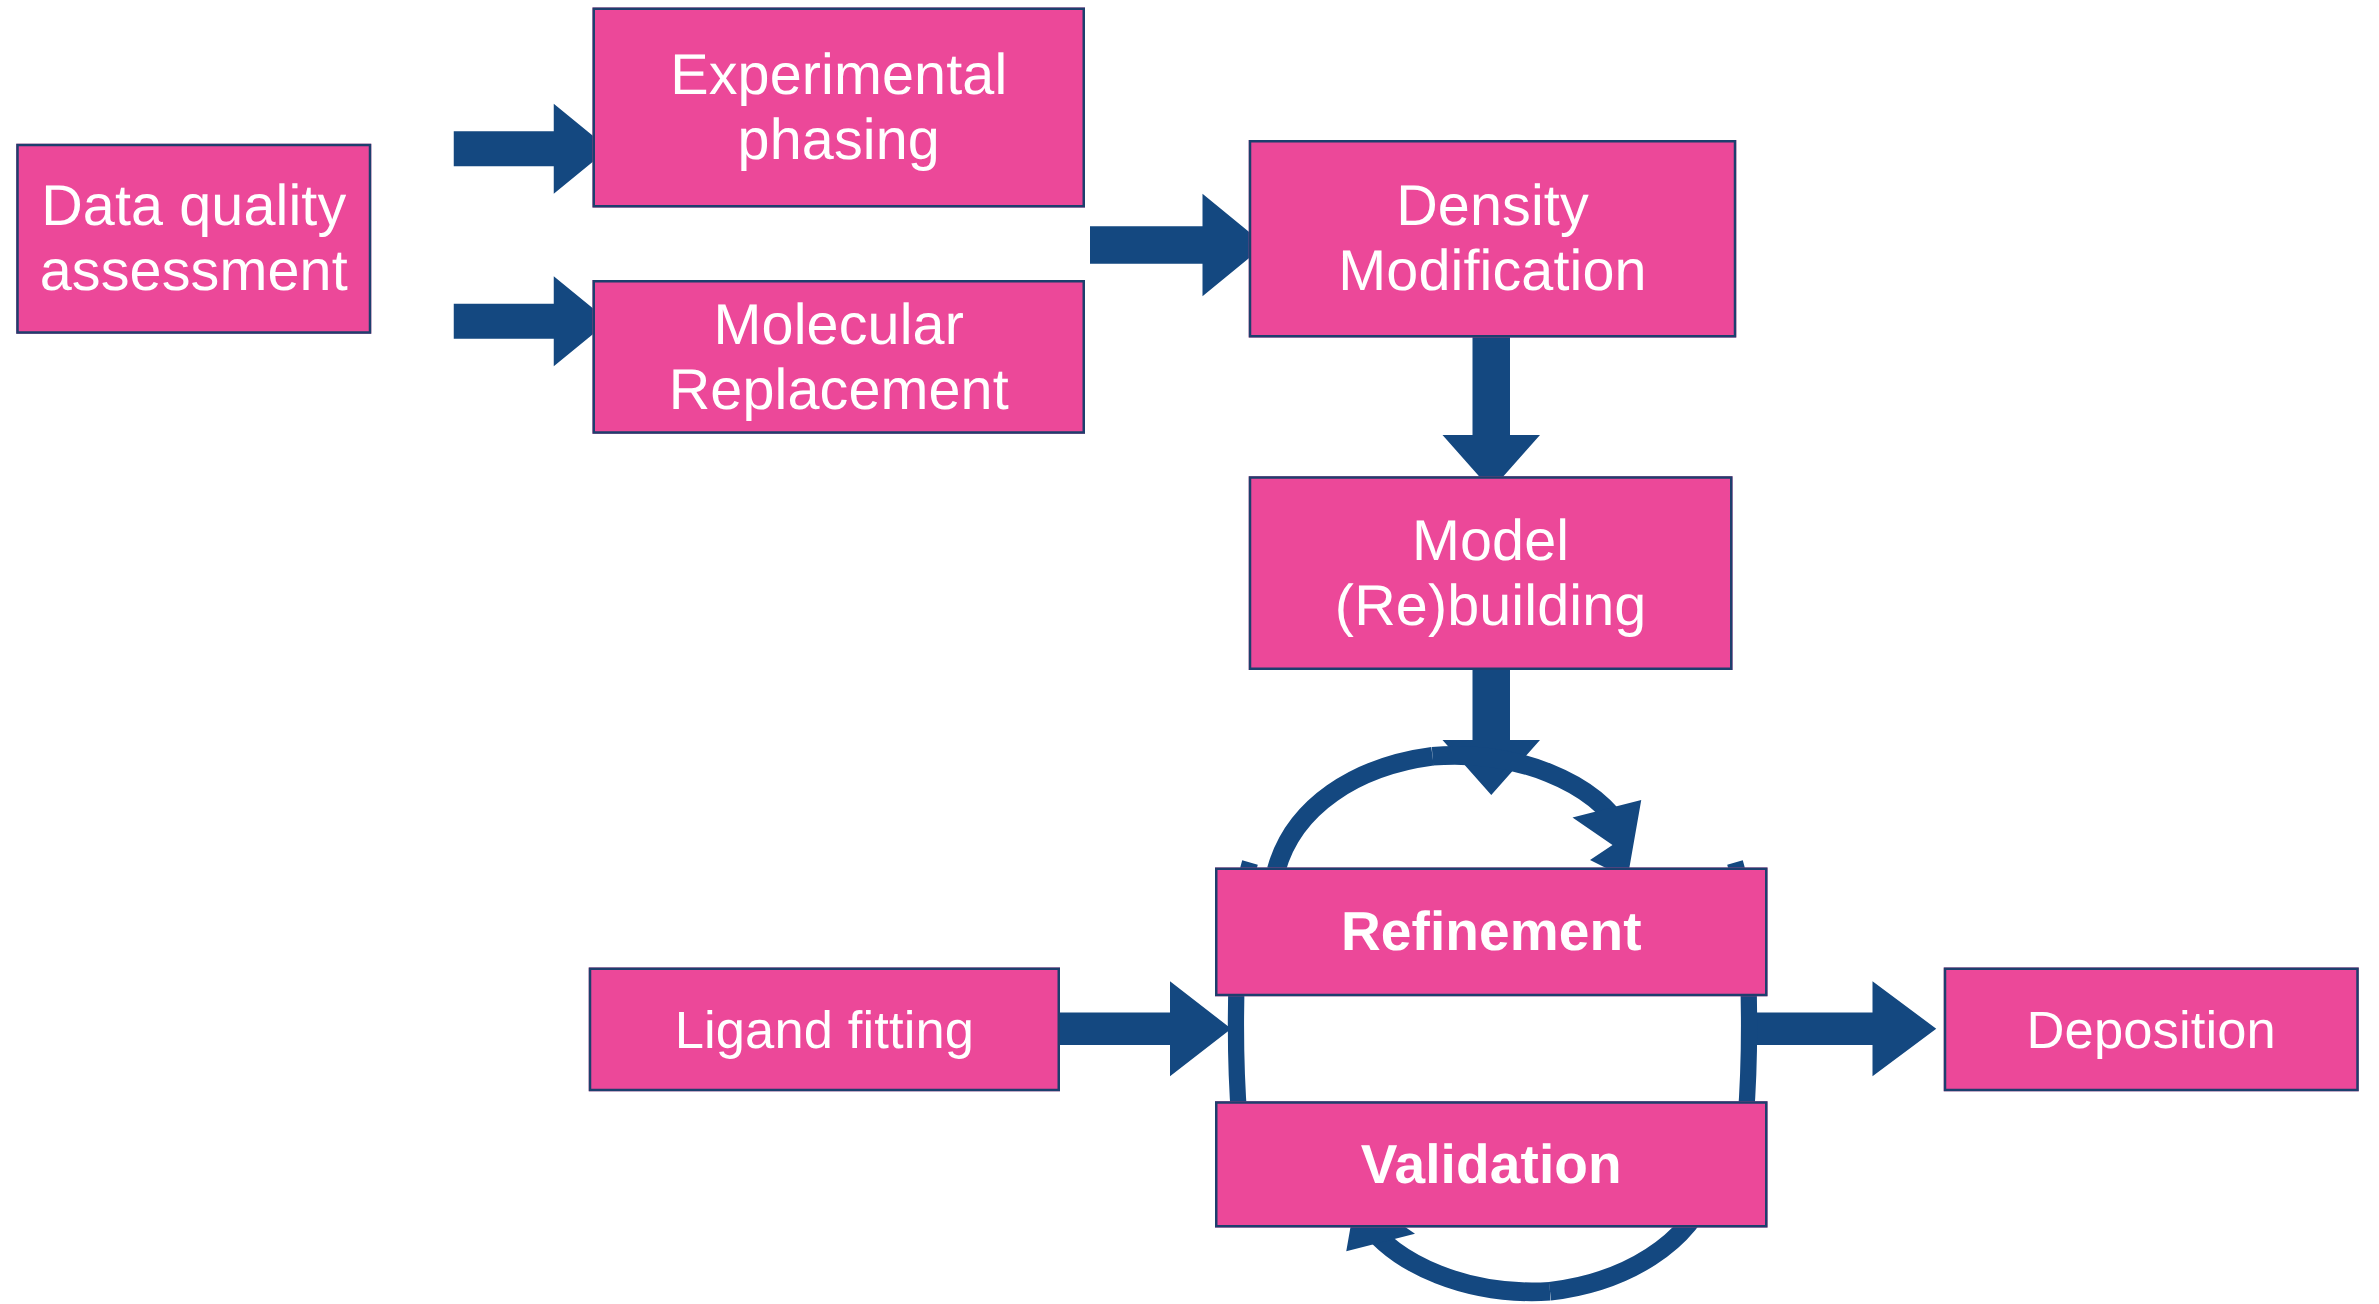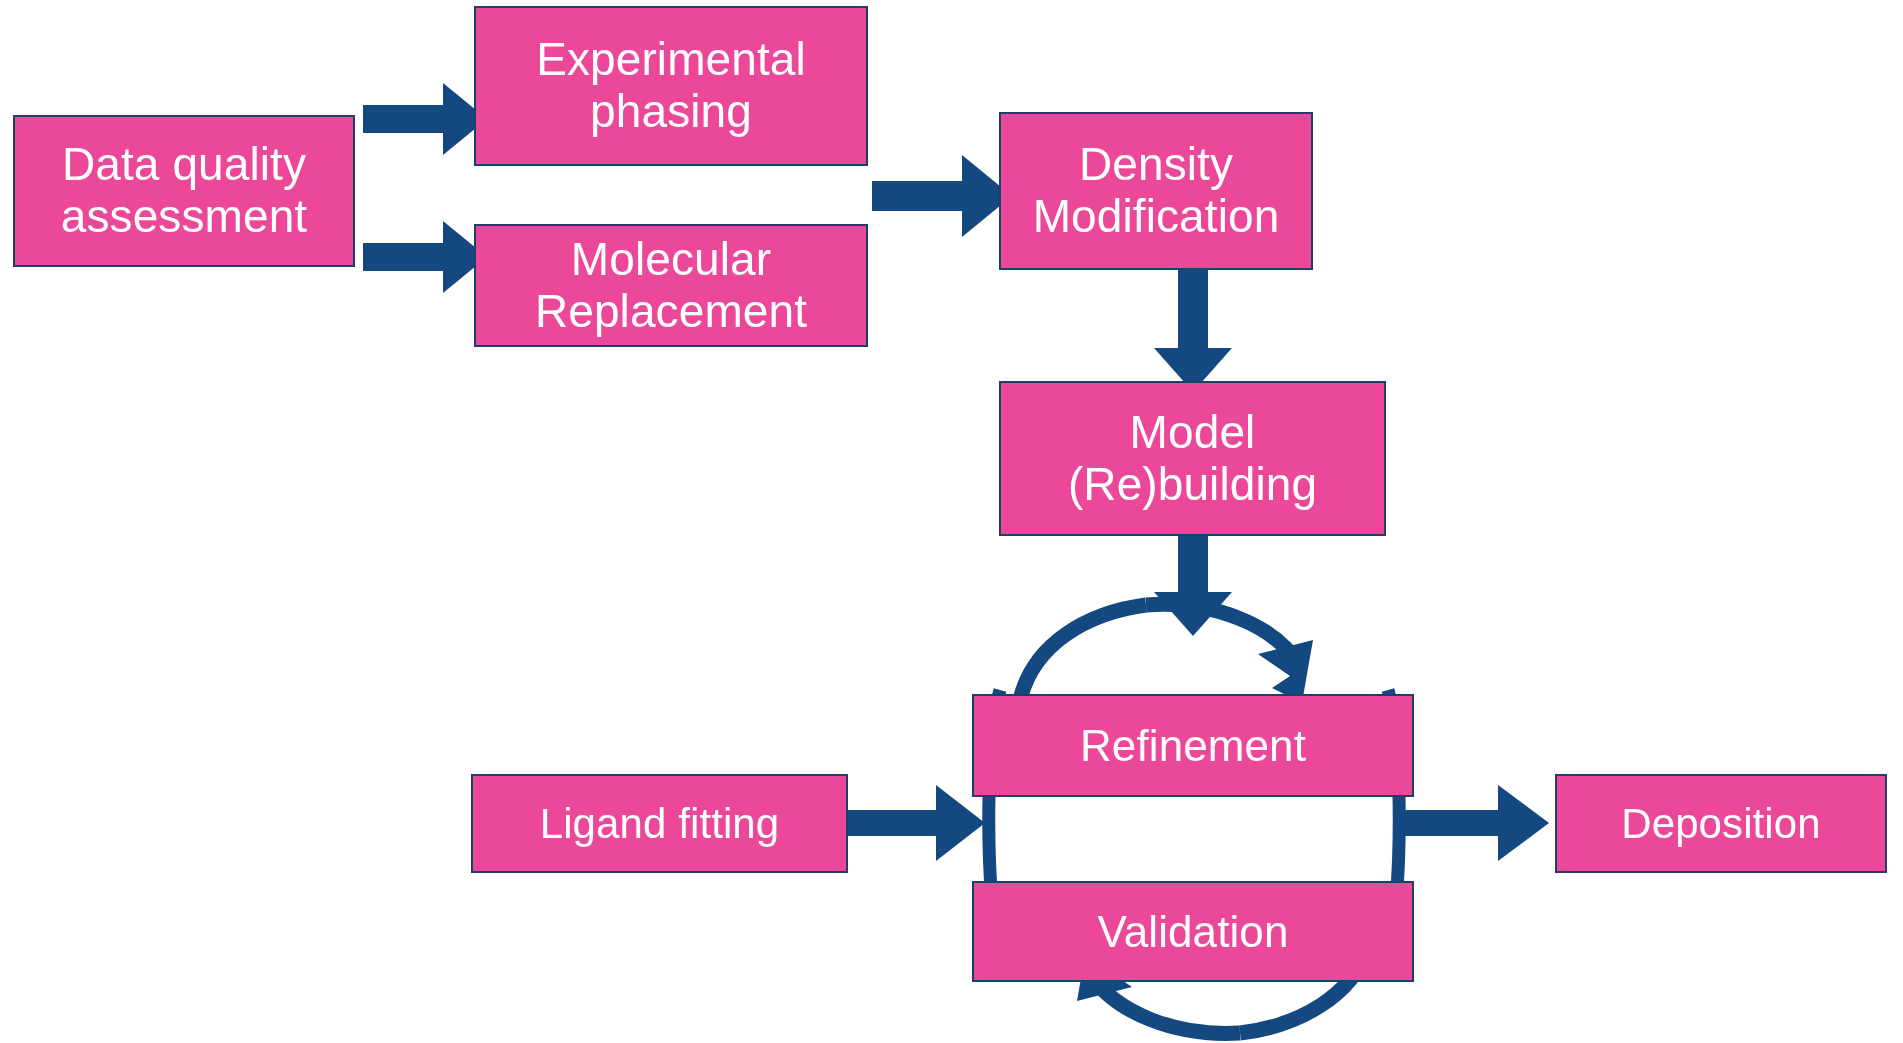--- a/index.html
+++ b/index.html
@@ -26,21 +26,21 @@
     align-items: center;
     justify-content: center;
     text-align: center;
     line-height: 1.12;
     font-weight: 400;
     letter-spacing: 0.1px;
     white-space: pre-line;
     z-index: 3;
   }
   .node.f46 { font-size: 46px; }
-  .node.f44 { font-size: 44px; }
+  .node.f44 { font-size: 44px; font-weight: bold; }
   .node.f42 { font-size: 42px; }
 
   svg.layer {
     position: absolute;
     left: 0;
     top: 0;
     width: 1903px;
     height: 1043px;
     z-index: 1;
   }
@@ -100,30 +100,30 @@
 
     <g>
       <path d="M 1000 690 C 985 740, 985 900, 1000 952" fill="none" stroke="#144880" stroke-width="13"></path>
     </g>
 
     <g>
       <path d="M 1388 690 C 1403 740, 1403 900, 1388 952" fill="none" stroke="#144880" stroke-width="13"></path>
     </g>
   </svg>
 
-  <div class="node f46" style="left:13px;  top:115px; width:342px; height:152px;">Data quality
+  <div class="node f46" style="left:13px;  top:115px; width:284px; height:152px;">Data quality
 assessment</div>
 
   <div class="node f46" style="left:474px; top:6px;   width:394px; height:160px;">Experimental
 phasing</div>
 
   <div class="node f46" style="left:474px; top:224px; width:394px; height:123px;">Molecular
 Replacement</div>
 
-  <div class="node f46" style="left:999px; top:112px; width:314px; height:158px;">Density
+  <div class="node f46" style="left:999px; top:112px; width:390px; height:158px;">Density
 Modification</div>
 
   <div class="node f46" style="left:999px; top:381px; width:387px; height:155px;">Model
 (Re)building</div>
 
   <div class="node f44" style="left:972px; top:694px; width:442px; height:103px;">Refinement</div>
 
   <div class="node f44" style="left:972px; top:849px; width:442px; height:101px;margin-top:32px;">Validation</div>
 
   <div class="node f42" style="left:1555px; top:774px; width:332px; height:99px;">Deposition</div>

